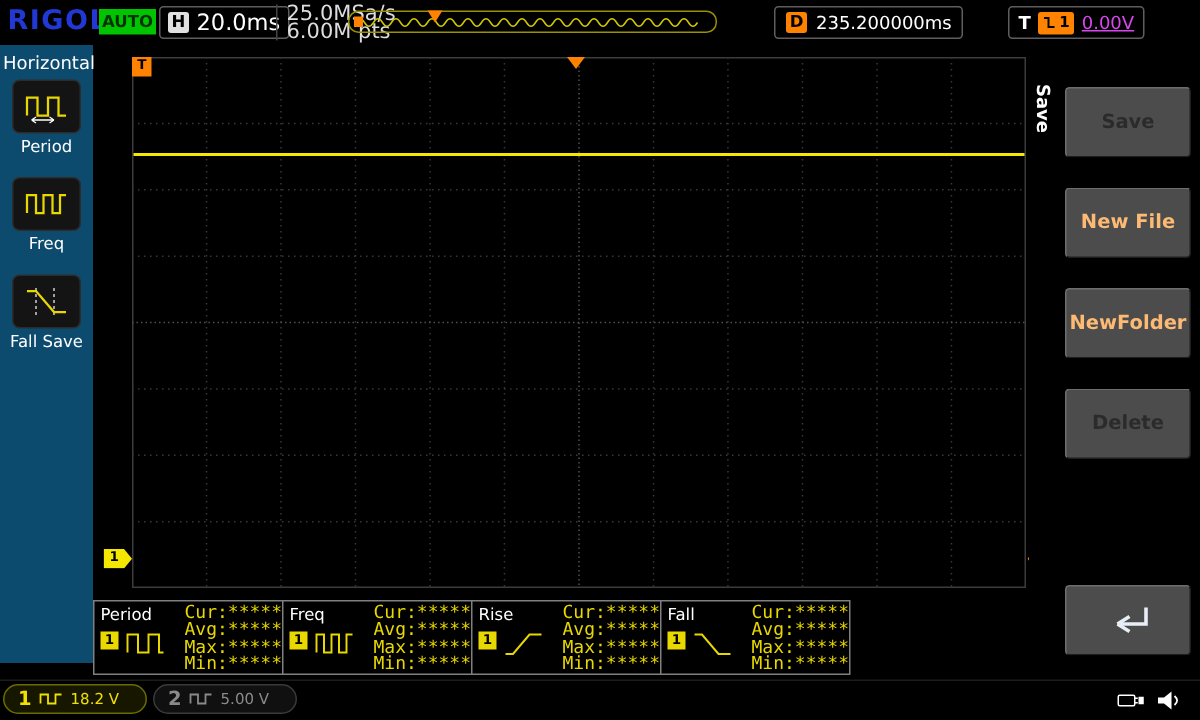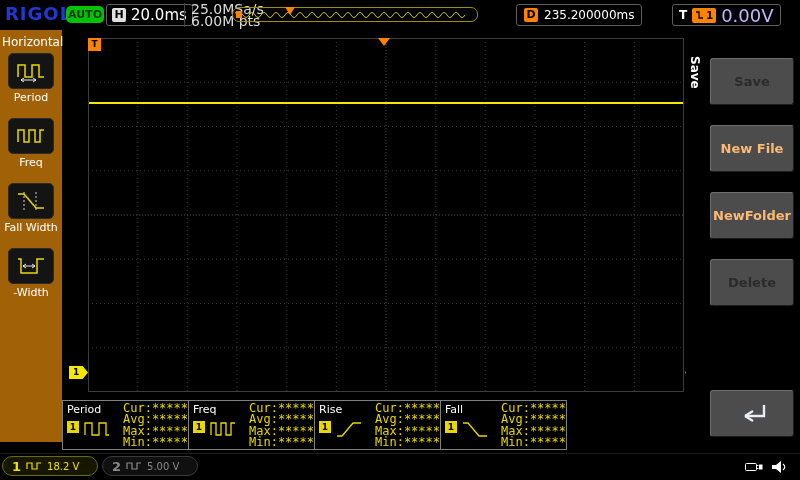--- a/index.html
+++ b/index.html
@@ -2,21 +2,21 @@
 <html><head>
 <meta charset="utf-8">
 <style>
   html,body{margin:0;padding:0;background:#222;}
   .screen{position:relative;width:800px;height:480px;background:#000;overflow:hidden;
           font-family:"DejaVu Sans",sans-serif;color:#fff;}
   
   .topbar{position:absolute;left:0;top:0;width:800px;height:30px;background:#000;}
   .logo{position:absolute;left:5px;top:3px;font-size:18px;font-weight:800;color:#2238d4;letter-spacing:1px;}
   .auto-badge{position:absolute;left:66px;top:6px;width:38px;height:17px;background:#00c400;color:#003300;
-              font-weight:bold;font-size:11px;text-align:center;line-height:17px;border-radius:5px;}
+              font-weight:bold;font-size:11px;text-align:center;line-height:17px;border-radius:0;}
   .h-group{position:absolute;left:106px;top:4px;height:20px;border:1px solid #5e5e5e;border-radius:3px;
            display:flex;align-items:center;gap:5px;padding:0 5px;}
   .h-label{background:#e0e0e0;color:#000;font-weight:bold;font-size:11px;width:14px;height:14px;
            line-height:14px;text-align:center;border-radius:2px;}
   .timebase{color:#ffffff;font-size:15px;}
   .sample-group{position:absolute;left:184px;top:3px;font-size:14px;color:#ddd;line-height:12px;
                 border-left:1px solid #444;padding-left:6px;}
   .posbar{position:absolute;left:232px;top:7px;width:246px;height:15px;border:1px solid #9a9000;
           border-radius:7px;box-sizing:border-box;}
   .posbar svg{position:absolute;left:2px;top:1px;}
@@ -26,23 +26,23 @@
   .d-group{position:absolute;left:516px;top:4px;height:20px;border:1px solid #5e5e5e;border-radius:3px;
            display:flex;align-items:center;gap:6px;padding:0 7px;}
   .d-label{background:#ff8200;color:#000;font-weight:bold;font-size:11px;width:14px;height:14px;
            line-height:14px;text-align:center;border-radius:2px;}
   .delay-value{color:#fff;font-size:12px;}
   .t-group{position:absolute;left:672px;top:4px;height:20px;border:1px solid #5e5e5e;border-radius:3px;
            display:flex;align-items:center;gap:5px;padding:0 6px;}
   .t-label{color:#fff;font-weight:bold;font-size:12px;}
   .trig-src{background:#ff8200;border-radius:2px;height:15px;display:flex;align-items:center;padding:0 3px;gap:2px;}
   .trig-src .num{color:#000;font-weight:bold;font-size:10px;}
-  .trig-level{color:#c4b5fd;font-size:18px;}
-  
-  .leftmenu{position:absolute;left:0;top:30px;width:62px;bottom:38px;background:#a16207;}
+  .trig-level{color:#d946ef;font-size:12px;text-decoration:underline;}
+  
+  .leftmenu{position:absolute;left:0;top:30px;width:62px;bottom:38px;background:#0c4a6e;}
   .lm-title{color:#fff;font-size:12px;padding:5px 2px 4px 2px;}
   .lm-item{display:flex;flex-direction:column;align-items:center;margin-bottom:14px;cursor:pointer;}
   .lm-icon{width:44px;height:34px;background:#141414;border:1px solid #2c2c2c;border-radius:5px;
            display:flex;align-items:center;justify-content:center;}
   .lm-label{color:#fff;font-size:11px;margin-top:2px;white-space:nowrap;}
   
   .graticule{position:absolute;left:88px;top:38px;width:596px;height:354px;background:#000;}
   .trace{position:absolute;left:1px;right:1px;top:64px;height:2px;background:#f5e800;}
   .t-corner{position:absolute;left:0;top:0;width:13px;height:13px;background:#ff8200;color:#000;
             font-size:9px;font-weight:bold;text-align:center;line-height:13px;}
@@ -151,33 +151,24 @@
     </div>
 
 
     <div class="lm-item">
       <div class="lm-icon">
         <svg width="30" height="24" viewBox="0 0 30 24">
           <path d="M8 3 V21 M20 3 V21" stroke="#fff" stroke-width="0.8" stroke-dasharray="2 2" fill="none"></path>
           <polyline points="2,5 8,5 20,19 28,19" fill="none" stroke="#e8d800" stroke-width="1.5"></polyline>
         </svg>
       </div>
-      <div class="lm-label">Fall Width</div>
-    </div>
-
-
-    <div class="lm-item">
-      <div class="lm-icon">
-        <svg width="30" height="24" viewBox="0 0 30 24">
-          <polyline points="2,5 5,5 5,19 21,19 21,5 28,5" fill="none" stroke="#e8d800" stroke-width="1.5"></polyline>
-          <path d="M7 12 H19 M7 12 l3 -2 M7 12 l3 2 M19 12 l-3 -2 M19 12 l-3 2" stroke="#fff" stroke-width="0.9" fill="none"></path>
-        </svg>
-      </div>
-      <div class="lm-label">-Width</div>
-    </div>
+      <div class="lm-label">Fall Save</div>
+    </div>
+
+
   </div>
 
   <div class="graticule">
     <svg width="596" height="354" viewBox="0 0 596 354">
       <rect x="0.5" y="0.5" width="595" height="353" fill="none" stroke="#3c3c3c"></rect>
       <g stroke="#383838" stroke-dasharray="1 3">
         <line x1="49.7" y1="0" x2="49.7" y2="354"></line>
           <line x1="99.3" y1="0" x2="99.3" y2="354"></line>
         <line x1="149" y1="0" x2="149" y2="354"></line>
           <line x1="198.7" y1="0" x2="198.7" y2="354"></line>

